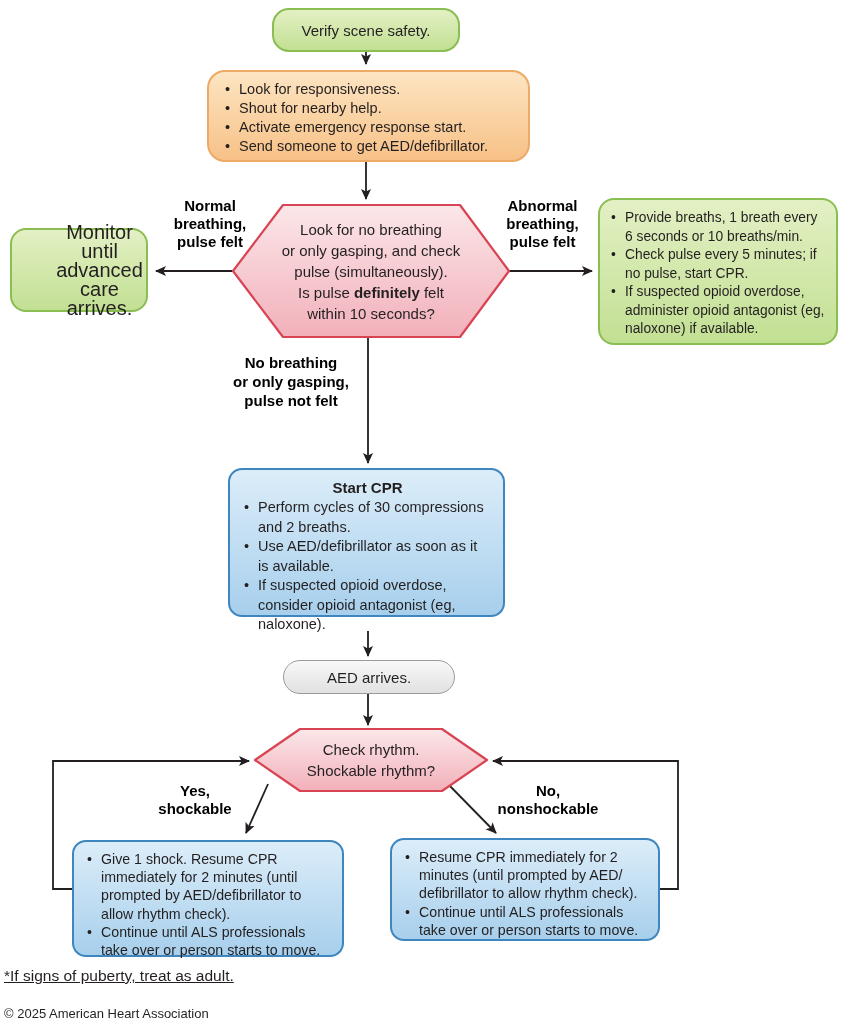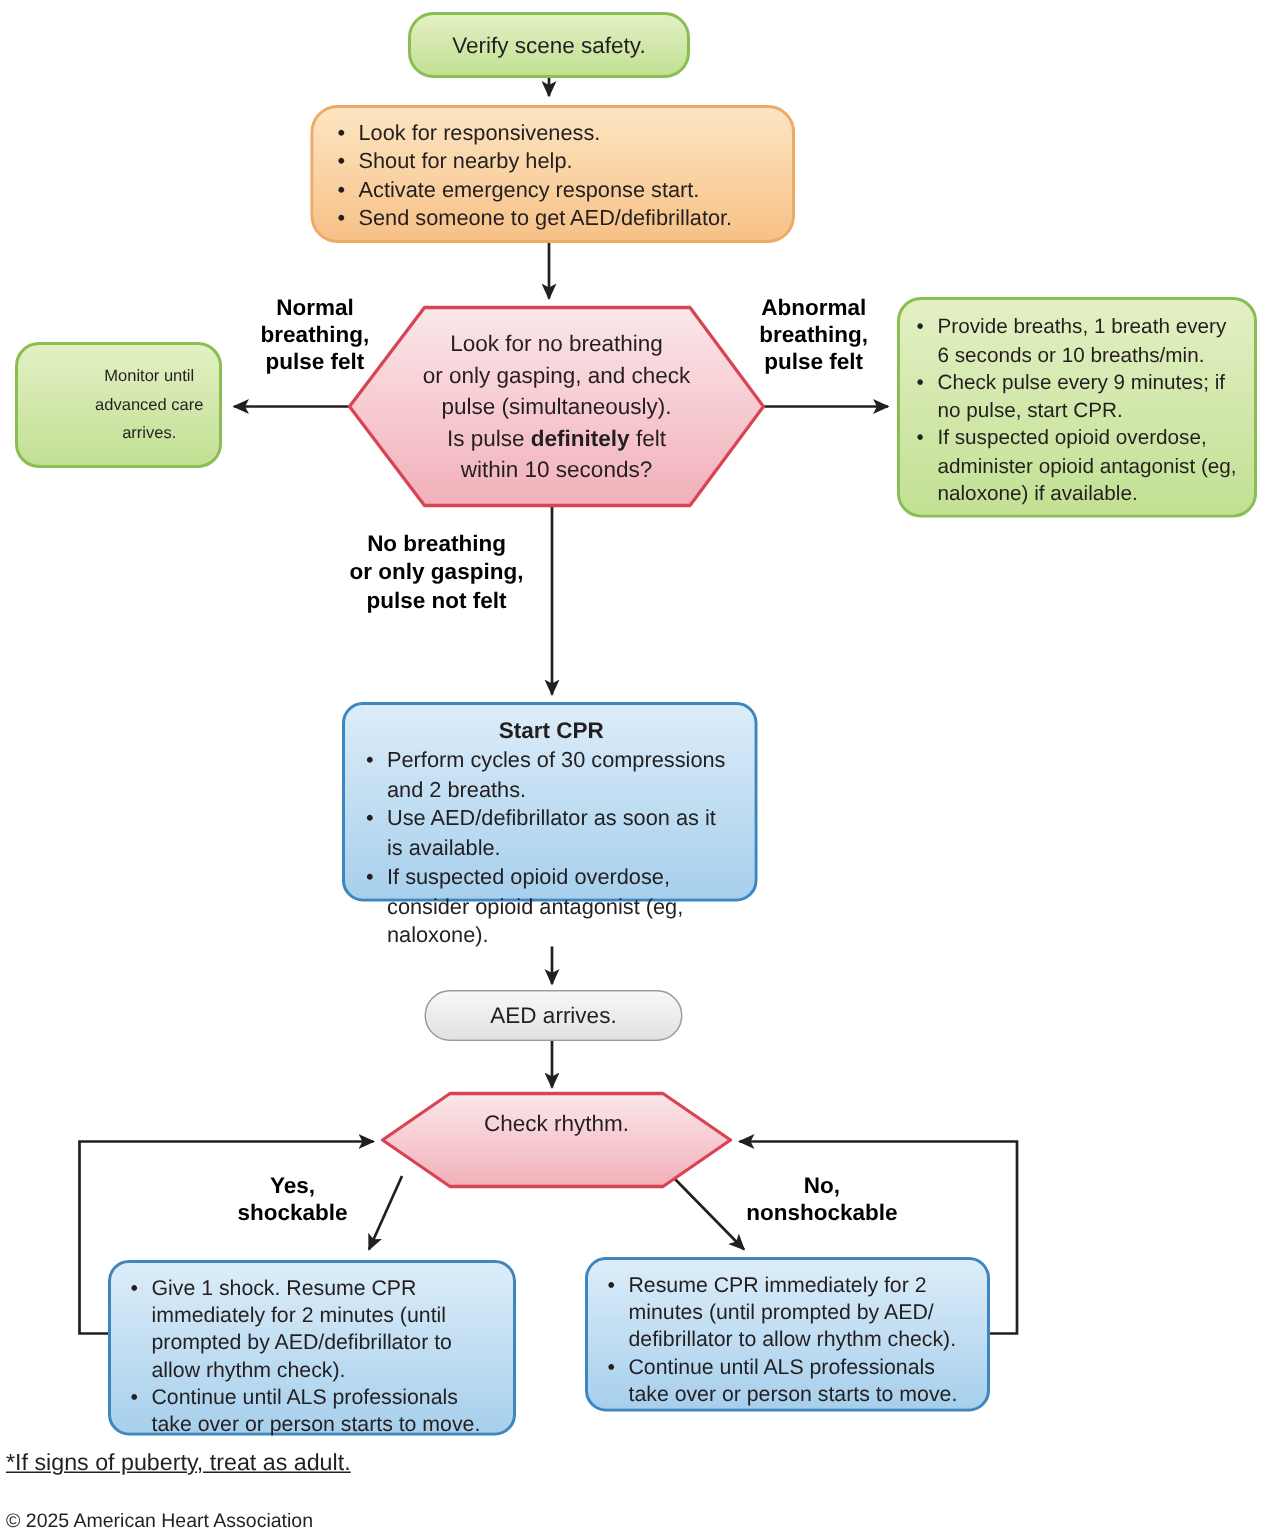--- a/index.html
+++ b/index.html
@@ -115,44 +115,44 @@
   <div class="red-label" style="left:150px;top:197px;width:120px;">Normal
 breathing,
 pulse felt</div>
   <div class="red-label" style="left:480px;top:197px;width:125px;">Abnormal
 breathing,
 pulse felt</div>
   <div class="red-label" style="left:210px;top:353px;width:162px;line-height:19px;">No breathing
 or only gasping,
 pulse not felt</div>
 
-  <div class="node box-green center-text" style="left:10px;top:228px;width:138px;height:84px;font-size:11px;line-height:19px;padding-left:41px;">
+  <div class="node box-green center-text" style="left:10px;top:228px;width:138px;height:84px;font-size:20px;line-height:19px;padding-left:41px;">
     <span class="prewrap">Monitor until
 advanced care
 arrives.</span>
   </div>
 
   <div class="node box-green" style="left:598px;top:198px;width:240px;height:147px;padding:9px 8px 8px 11px;">
     <div class="bullets" style="font-size:13.8px;line-height:18.5px;">
       <div class="bullet">
           <span class="dot">•</span>
           <span>Provide breaths, 1 breath every 6 seconds or 10 breaths/min.</span>
         </div>
       <div class="bullet">
           <span class="dot">•</span>
-          <span>Check pulse every 9 minutes; if no pulse, start CPR.</span>
+          <span>Check pulse every 5 minutes; if no pulse, start CPR.</span>
         </div>
       <div class="bullet">
           <span class="dot">•</span>
           <span>If suspected opioid overdose, administer opioid antagonist (eg, naloxone) if available.</span>
         </div>
     </div>
   </div>
 
-  <div class="node box-blue" style="left:228px;top:468px;width:277px;height:133px;padding:8px 12px 8px 14px;">
+  <div class="node box-blue" style="left:228px;top:468px;width:277px;height:149px;padding:8px 12px 8px 14px;">
     <div style="text-align:center;font-weight:bold;font-size:15px;line-height:20px;">Start CPR</div>
     <div class="bullets" style="font-size:14.5px;line-height:19.5px;">
       <div class="bullet">
           <span class="dot">•</span>
           <span>Perform cycles of 30 compressions and 2 breaths.</span>
         </div>
       <div class="bullet">
           <span class="dot">•</span>
           <span>Use AED/defibrillator as soon as it is available.</span>
         </div>
@@ -162,20 +162,21 @@
         </div>
     </div>
   </div>
 
   <div class="node pill-gray" style="left:283px;top:660px;width:172px;height:34px;">
     <span>AED arrives.</span>
   </div>
 
   <div class="hex-text" style="left:266px;top:739px;width:210px;">
     <div>Check rhythm.</div>
+    <div>Shockable rhythm?</div>
   </div>
 
   <div class="red-label" style="left:140px;top:782px;width:110px;">Yes,
 shockable</div>
   <div class="red-label" style="left:483px;top:782px;width:130px;">No,
 nonshockable</div>
 
   <div class="node box-blue" style="left:72px;top:840px;width:272px;height:117px;padding:8px 8px 8px 13px;">
     <div class="bullets" style="font-size:14.2px;line-height:18.2px;">
       <div class="bullet">

